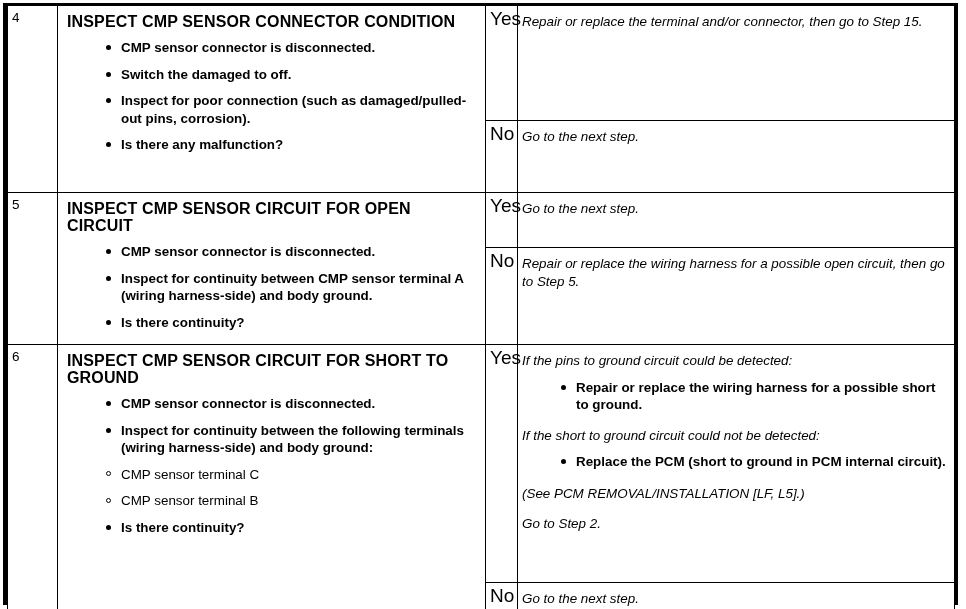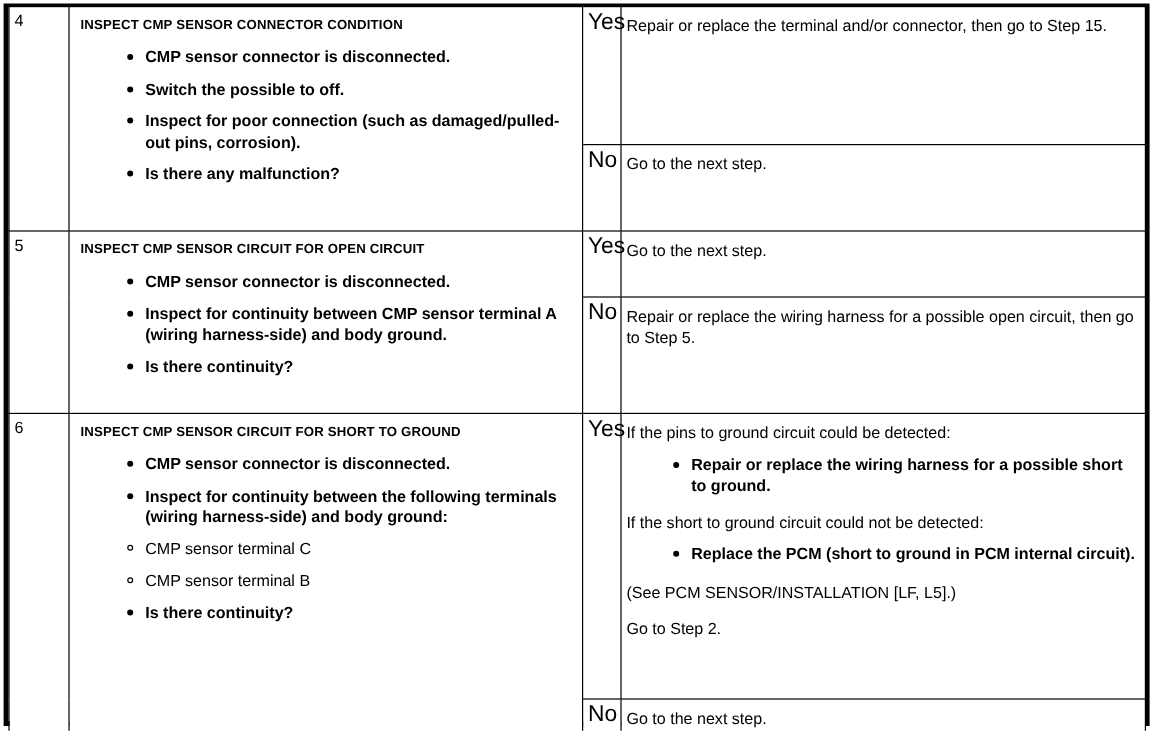--- a/index.html
+++ b/index.html
@@ -69,21 +69,21 @@
   }
 
   .yn-label {
     font-size: 19px;
     line-height: 17px;
     padding: 4px 0 0 4px;
     white-space: nowrap;
   }
 
   .title {
-    font-size: 11px;
+    font-size: 16px;
     font-weight: bold;
     line-height: 17px;
     letter-spacing: 0.15px;
     margin: 0 0 2px 0;
     padding: 3px 4px 0 4px;
   }
 
   ul.bullets {
     list-style: none;
     margin: 0;
@@ -134,20 +134,21 @@
     border-radius: 50%;
     background: transparent;
     box-sizing: border-box;
   }
 
   .para {
     font-size: 13.4px;
     line-height: 17.5px;
     margin: 0;
     padding: 4px 4px 0 4px;
+    font-style: italic;
   }
   .para.gap {
     margin-top: 9px;
   }
   .para.note {
     margin-top: 10px;
     padding-left: 44px;
   }
 
   .action-body {
@@ -176,21 +177,21 @@
 
         <tr>
           <td rowspan="2">
             <div class="step-num">4</div>
           </td>
           <td rowspan="2">
             <div class="cell-pad">
               <div class="title">INSPECT CMP SENSOR CONNECTOR CONDITION</div>
               <ul class="bullets indent-lvl1">
                 <li>CMP sensor connector is disconnected.</li>
-                <li>Switch the possible to off.</li>
+                <li>Switch the damaged to off.</li>
                 <li>Inspect for poor connection (such as damaged/pulled-out pins, corrosion).</li>
                 <li>Is there any malfunction?</li>
               </ul>
             </div>
           </td>
           <td style="height:114px">
             <div class="yn-label">Yes</div>
           </td>
           <td>
             <div class="action-body">
@@ -269,21 +270,21 @@
           <td>
             <div class="action-body">
               <div class="para">If the pins to ground circuit could be detected:</div>
               <ul class="bullets">
                 <li>Repair or replace the wiring harness for a possible short to ground.</li>
               </ul>
               <div class="para gap">If the short to ground circuit could not be detected:</div>
               <ul class="bullets">
                 <li>Replace the PCM (short to ground in PCM internal circuit).</li>
               </ul>
-              <div class="para note">(See PCM SENSOR/INSTALLATION [LF, L5].)</div>
+              <div class="para note">(See PCM REMOVAL/INSTALLATION [LF, L5].)</div>
               <div class="para gap">Go to Step 2.</div>
             </div>
           </td>
         </tr>
         <tr>
           <td style="height:24px">
             <div class="yn-label">No</div>
           </td>
           <td>
             <div class="action-body">

